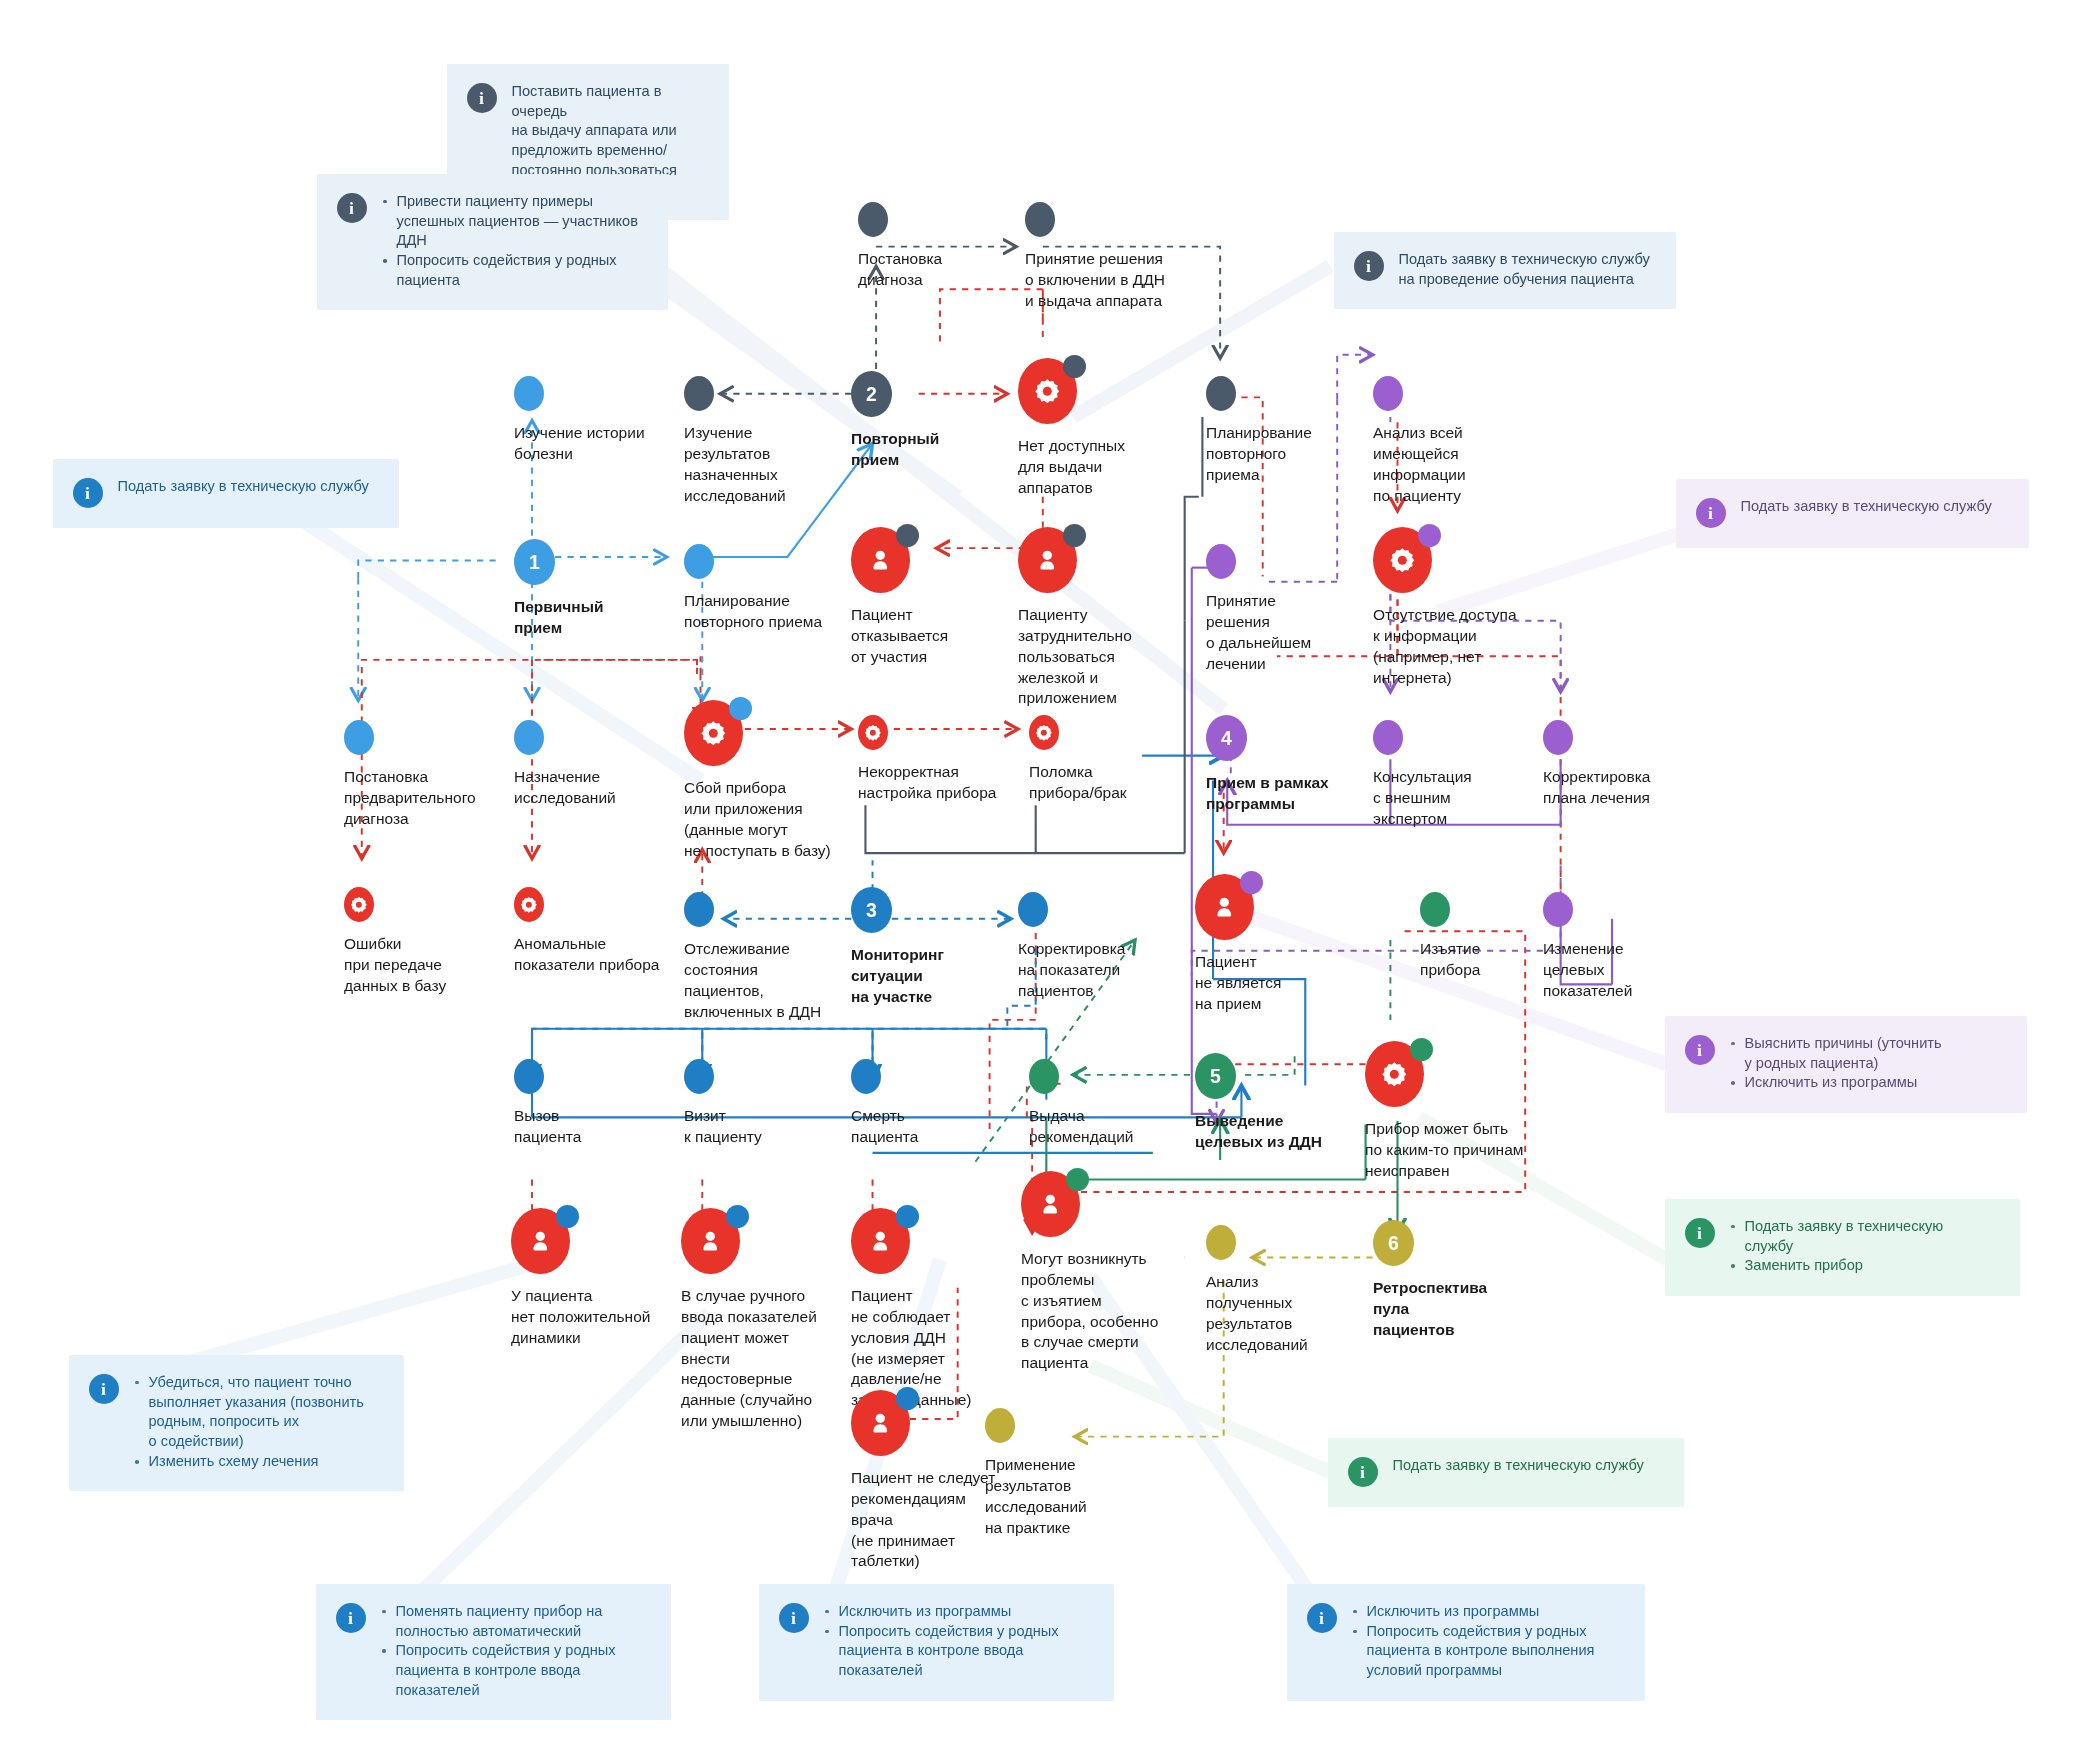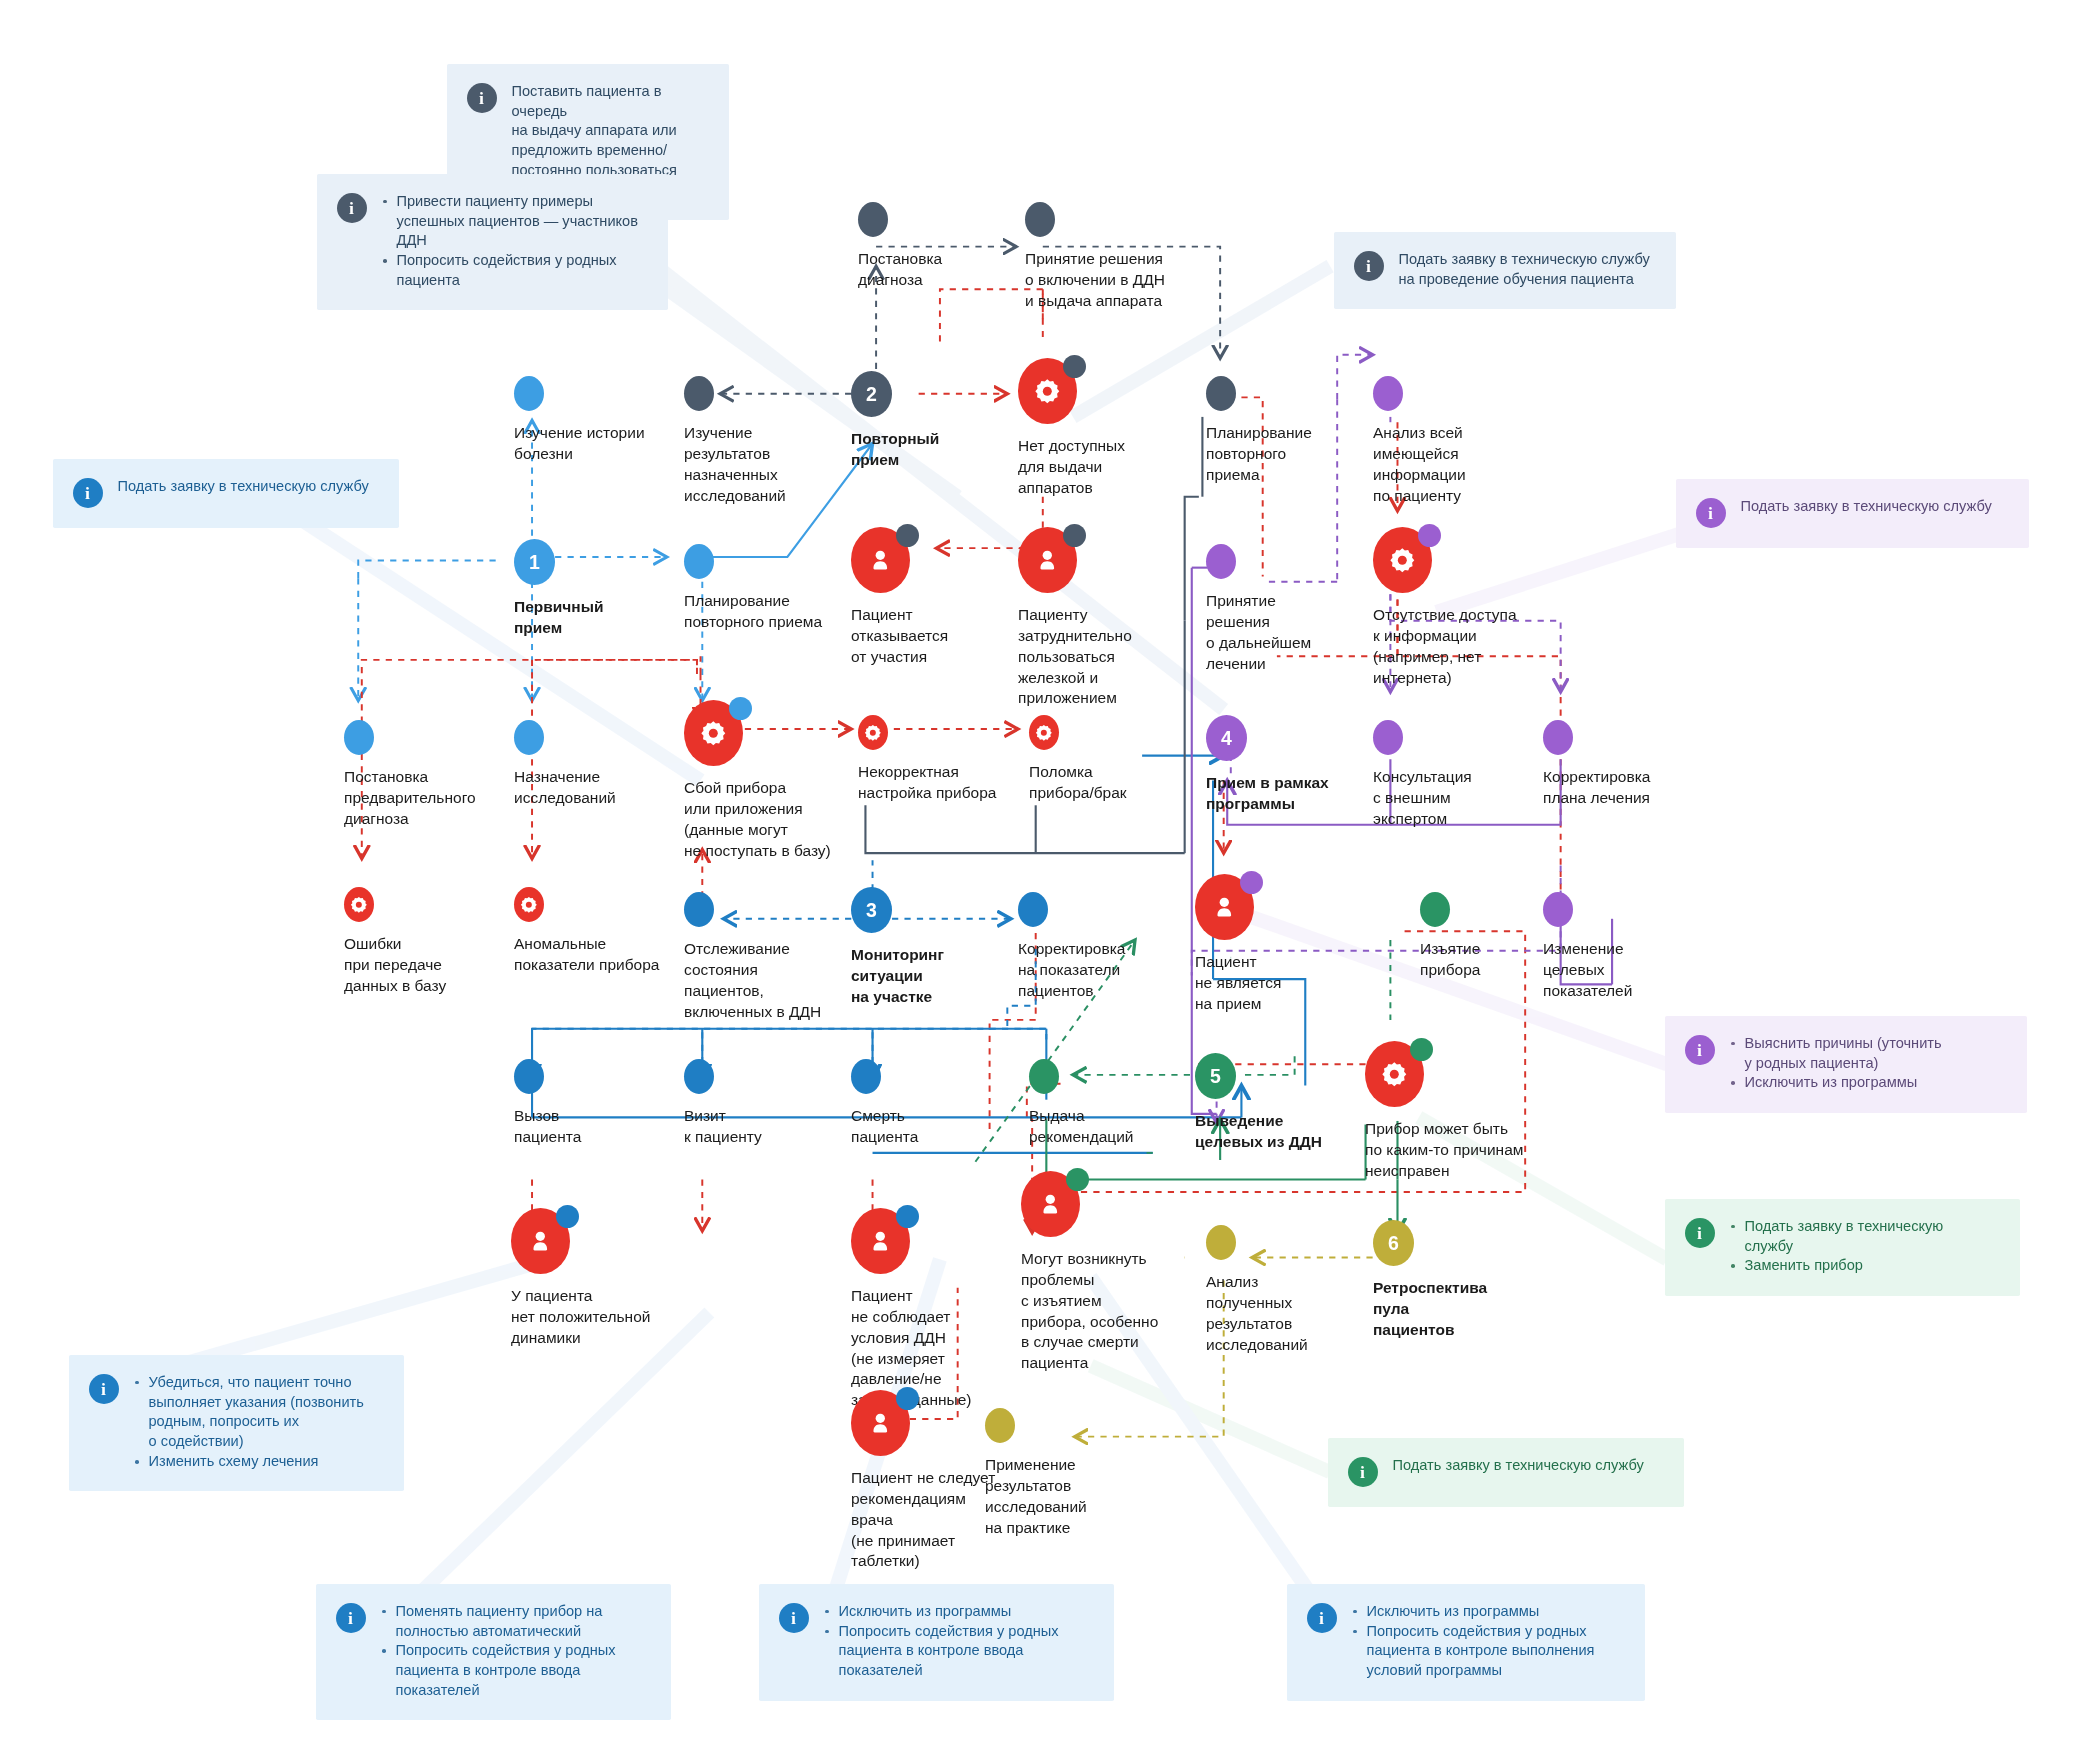--- a/index.html
+++ b/index.html
@@ -539,20 +539,36 @@
           <svg class="glyph" viewBox="0 0 32 32" width="26.6" height="26.6" aria-hidden="true">
             <circle cx="16" cy="10" r="5.6" fill="#fff"></circle>
             <path fill="#fff" d="M16 17c-5.2 0-8.2 3.3-8.2 8.4 0 1.2 .3 1.6 1.4 1.6h13.6c1.1 0 1.4-.4 1.4-1.6C24.2 20.3 21.2 17 16 17z"></path>
           </svg>
           <span class="badge" style="background: rgb(31, 126, 196);"></span>
         </div>
         <div class="lbl">У пациента
 нет положительной
 динамики</div>
       </div>
+      <div class="node" style="left: 681px; top: 1208px;">
+        <div class="dot big" style="background: rgb(232, 51, 42);">
+          <svg class="glyph" viewBox="0 0 32 32" width="26.6" height="26.6" aria-hidden="true">
+            <circle cx="16" cy="10" r="5.6" fill="#fff"></circle>
+            <path fill="#fff" d="M16 17c-5.2 0-8.2 3.3-8.2 8.4 0 1.2 .3 1.6 1.4 1.6h13.6c1.1 0 1.4-.4 1.4-1.6C24.2 20.3 21.2 17 16 17z"></path>
+          </svg>
+          <span class="badge" style="background: rgb(31, 126, 196);"></span>
+        </div>
+        <div class="lbl">В случае ручного
+ввода показателей
+пациент может
+внести
+недостоверные
+данные (случайно
+или умышленно)</div>
+      </div>
       <div class="node" style="left: 851px; top: 1208px;">
         <div class="dot big" style="background: rgb(232, 51, 42);">
           <svg class="glyph" viewBox="0 0 32 32" width="26.6" height="26.6" aria-hidden="true">
             <circle cx="16" cy="10" r="5.6" fill="#fff"></circle>
             <path fill="#fff" d="M16 17c-5.2 0-8.2 3.3-8.2 8.4 0 1.2 .3 1.6 1.4 1.6h13.6c1.1 0 1.4-.4 1.4-1.6C24.2 20.3 21.2 17 16 17z"></path>
           </svg>
           <span class="badge" style="background: rgb(31, 126, 196);"></span>
         </div>
         <div class="lbl">Пациент
 не соблюдает

